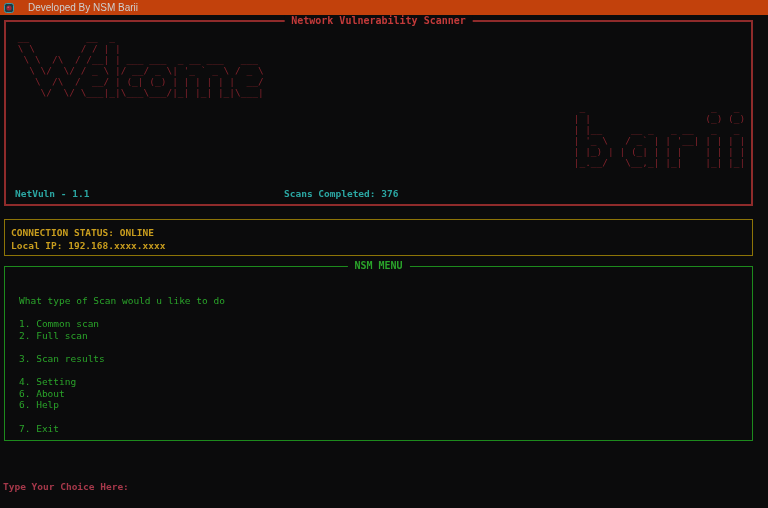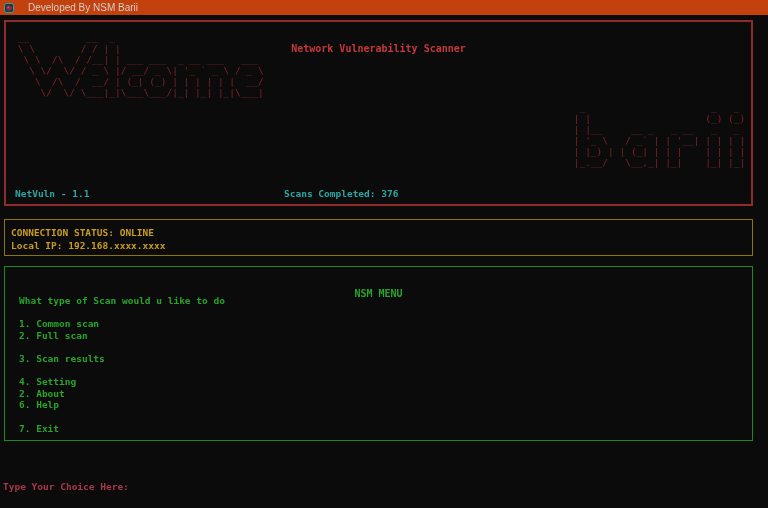--- a/index.html
+++ b/index.html
@@ -6,33 +6,33 @@
   .screen{position:relative;width:768px;height:508px;background:#0b0b0c;overflow:hidden;
           font-family:"DejaVu Sans Mono",monospace;}
   
   .titlebar{position:absolute;top:0;left:0;right:0;height:15px;background:#c2410c;
             display:flex;align-items:center;gap:14px;padding-left:4px;box-sizing:border-box;
             font-family:"Liberation Sans",sans-serif;font-size:10px;color:#cfcfcf;}
   .appicon{width:10px;height:10px;flex:0 0 auto;}
   
   .panel{position:absolute;left:4px;width:749px;box-sizing:border-box;}
   .panel-title{position:absolute;top:-7px;left:50%;transform:translateX(-50%);
-               background:#0b0b0c;padding:0 7px;font-size:10px;font-weight:bold;white-space:nowrap;margin-top:28px;}
+               background:#0b0b0c;padding:0 7px;font-size:10px;font-weight:bold;white-space:nowrap;}
   #red-panel{top:20px;height:186px;border:2px solid #8f2b2b;}
   #yellow-panel{top:219px;height:37px;border:1px solid #8d7407;padding:6px 0 0 6px;}
   #green-panel{top:266px;height:175px;border:1px solid #1d8a1d;padding:28px 0 0 14px;}
   .red-t{color:#c23a3a;}
   .green-t{color:#2aa32a;}
   pre.art{margin:10px 0 0 6px;color:#81222b;font-size:9.5px;line-height:11px;font-weight:normal;}
   pre.art.second{margin-top:4px;text-align:right;}
   .info-row{position:absolute;left:4px;top:166px;width:740px;height:12px;
             font-size:9.5px;font-weight:bold;color:#2ba7a3;}
   .info-row .right{position:absolute;left:274px;top:0;}
   .yline{height:13px;line-height:13px;font-size:9.5px;font-weight:bold;color:#c89d1e;white-space:pre;}
-  .tline{height:11.6px;line-height:11.6px;font-size:9.5px;font-weight:bold;color:#2aa32a;white-space:pre;}
+  .tline{height:11.6px;line-height:11.6px;font-size:9.5px;font-weight:normal;color:#2aa32a;white-space:pre;}
   .prompt{position:absolute;left:3px;top:481px;font-size:9.5px;font-weight:bold;color:#a5384a;}
 </style>
 </head>
 <body>
 
 <div class="screen">
 
   <div class="titlebar">
     <svg class="appicon" viewBox="0 0 10 10">
       <rect x="0.5" y="0.5" width="9" height="9" rx="2" fill="#173d44" stroke="#3f9aa9" stroke-width="1"></rect>
@@ -70,21 +70,21 @@
   <div class="panel" id="green-panel">
     <span class="panel-title green-t">NSM MENU</span>
     <div class="tline">What type of Scan would u like to do</div>
     <div class="tline"></div>
     <div class="tline">1. Common scan</div>
     <div class="tline">2. Full scan</div>
     <div class="tline"></div>
     <div class="tline">3. Scan results</div>
     <div class="tline"></div>
     <div class="tline">4. Setting</div>
-    <div class="tline">2. About</div>
+    <div class="tline">6. About</div>
     <div class="tline">6. Help</div>
     <div class="tline"></div>
     <div class="tline">7. Exit</div>
   </div>
 
   <div class="prompt">Type Your Choice Here:</div>
 
 </div>
 
 </body></html>

